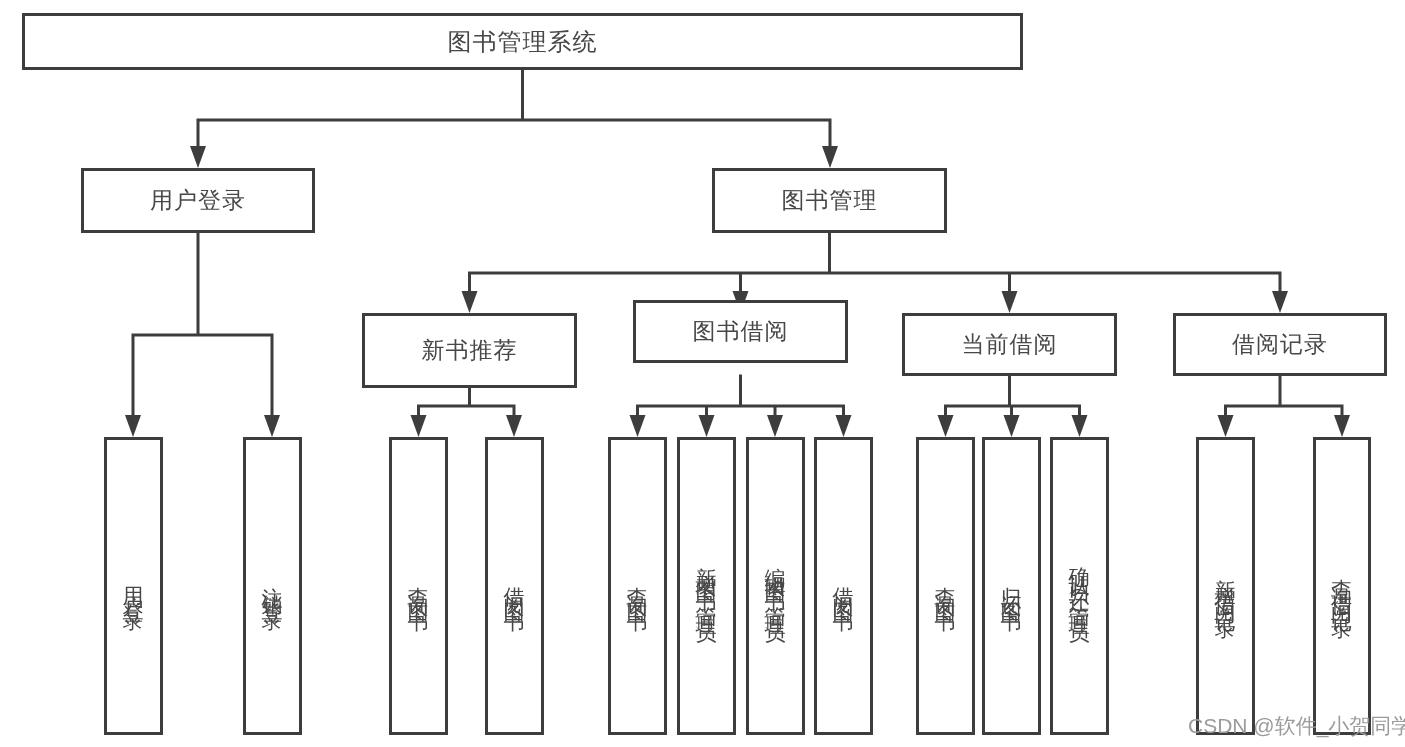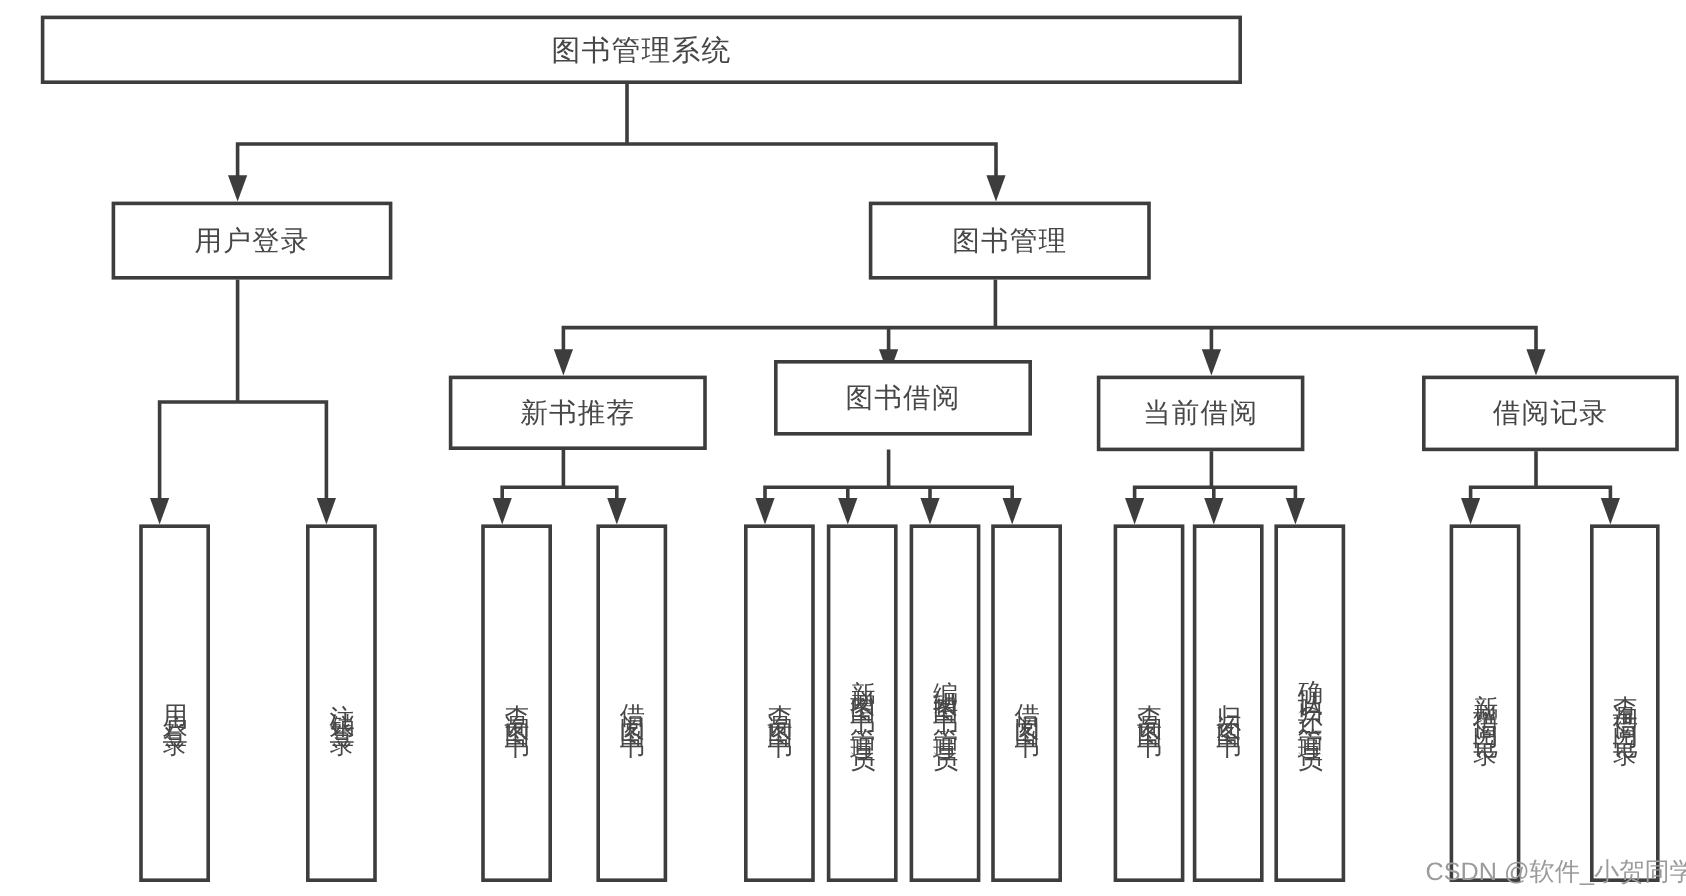--- a/index.html
+++ b/index.html
@@ -34,39 +34,38 @@
   .node {
     position: absolute;
     box-sizing: border-box;
     background: #ffffff;
     border: 3px solid #3d3d3d;
     display: flex;
     align-items: center;
     justify-content: center;
     color: #474747;
     z-index: 2;
-    margin-left: 12px;
   }
   .node.h { font-size: 23px; letter-spacing: 1px; }
   .node.h.root { font-size: 24px; }
   .node.v .vtext {
     writing-mode: vertical-rl;
     text-orientation: mixed;
     font-size: 21px;
     letter-spacing: 8px;
     line-height: 1;
     white-space: nowrap;
   }
   
   .n-root        { left: 22px;   top: 13px;  width: 1001px; height: 57px; }
   .n-user-login  { left: 81px;   top: 168px; width: 234px;  height: 65px; }
   .n-book-mgmt   { left: 712px;  top: 168px; width: 235px;  height: 65px; text-align: right; }
-  .n-new-rec     { left: 362px;  top: 313px; width: 215px;  height: 62px; }
+  .n-new-rec     { left: 362px;  top: 313px; width: 215px;  height: 75px; }
   .n-book-borrow { left: 633px;  top: 300px; width: 215px;  height: 63px; }
-  .n-cur-borrow  { left: 902px;  top: 313px; width: 173px;  height: 63px; }
+  .n-cur-borrow  { left: 902px;  top: 313px; width: 215px;  height: 63px; }
   .n-records     { left: 1173px; top: 313px; width: 214px;  height: 63px; }
   .leaf          { top: 437px;   height: 298px; width: 59px; }
   .lf1  { left: 104px; }
   .lf2  { left: 243px; }
   .lf3  { left: 389px; }
   .lf4  { left: 485px; }
   .lf5  { left: 608px; }
   .lf6  { left: 677px; }
   .lf7  { left: 746px; }
   .lf8  { left: 814px; }

